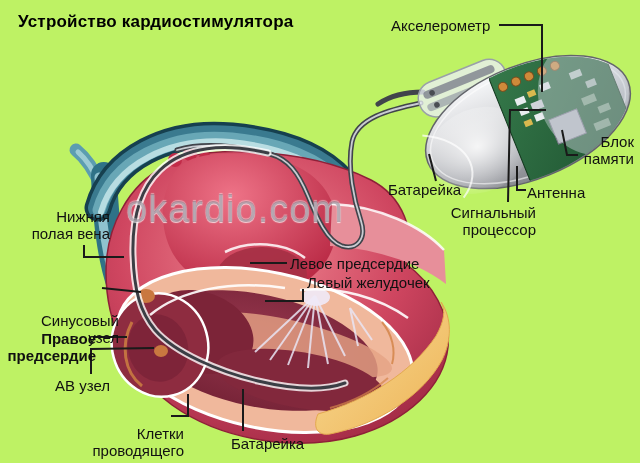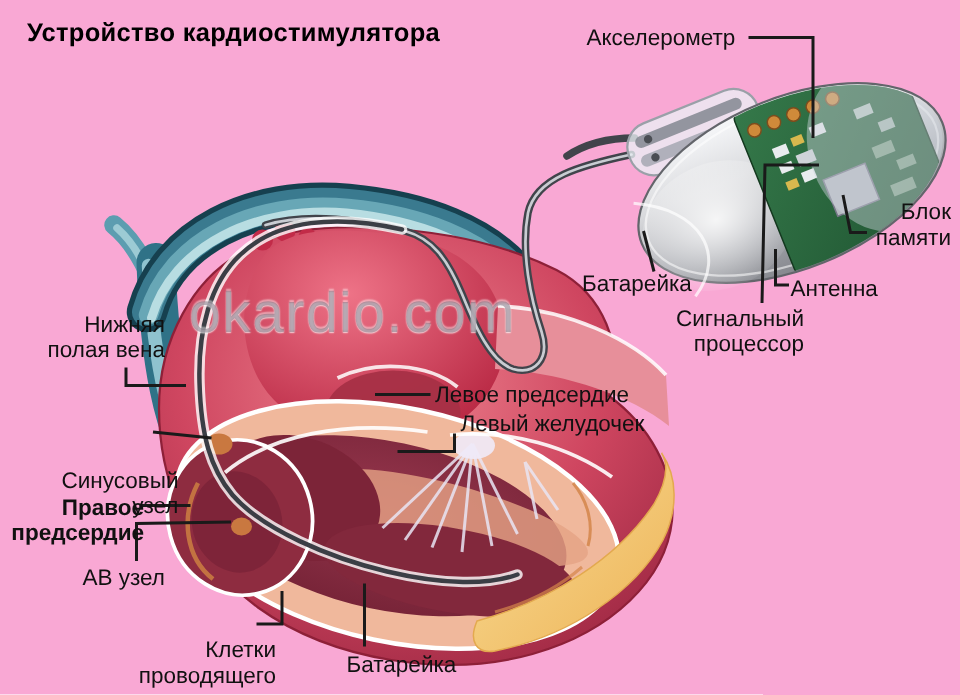--- a/index.html
+++ b/index.html
@@ -1,17 +1,17 @@
 <!DOCTYPE html>
 <html><head>
 <meta charset="utf-8">
 <style>
   html,body { margin:0; padding:0; background:#fff; }
   .stage {
-    position:relative; width:640px; height:463px; background:#f9a8d4;
+    position:relative; width:640px; height:463px; background:#bef264;
     font-family:"Liberation Sans", sans-serif; overflow:hidden;
   }
   .title {
     position:absolute; left:18px; top:12px;
     font-size:17px; font-weight:bold; color:#000; letter-spacing:0.2px;
   }
   .lbl {
     position:absolute; font-size:15px; line-height:17px; color:#111;
     white-space:pre-line;
   }

